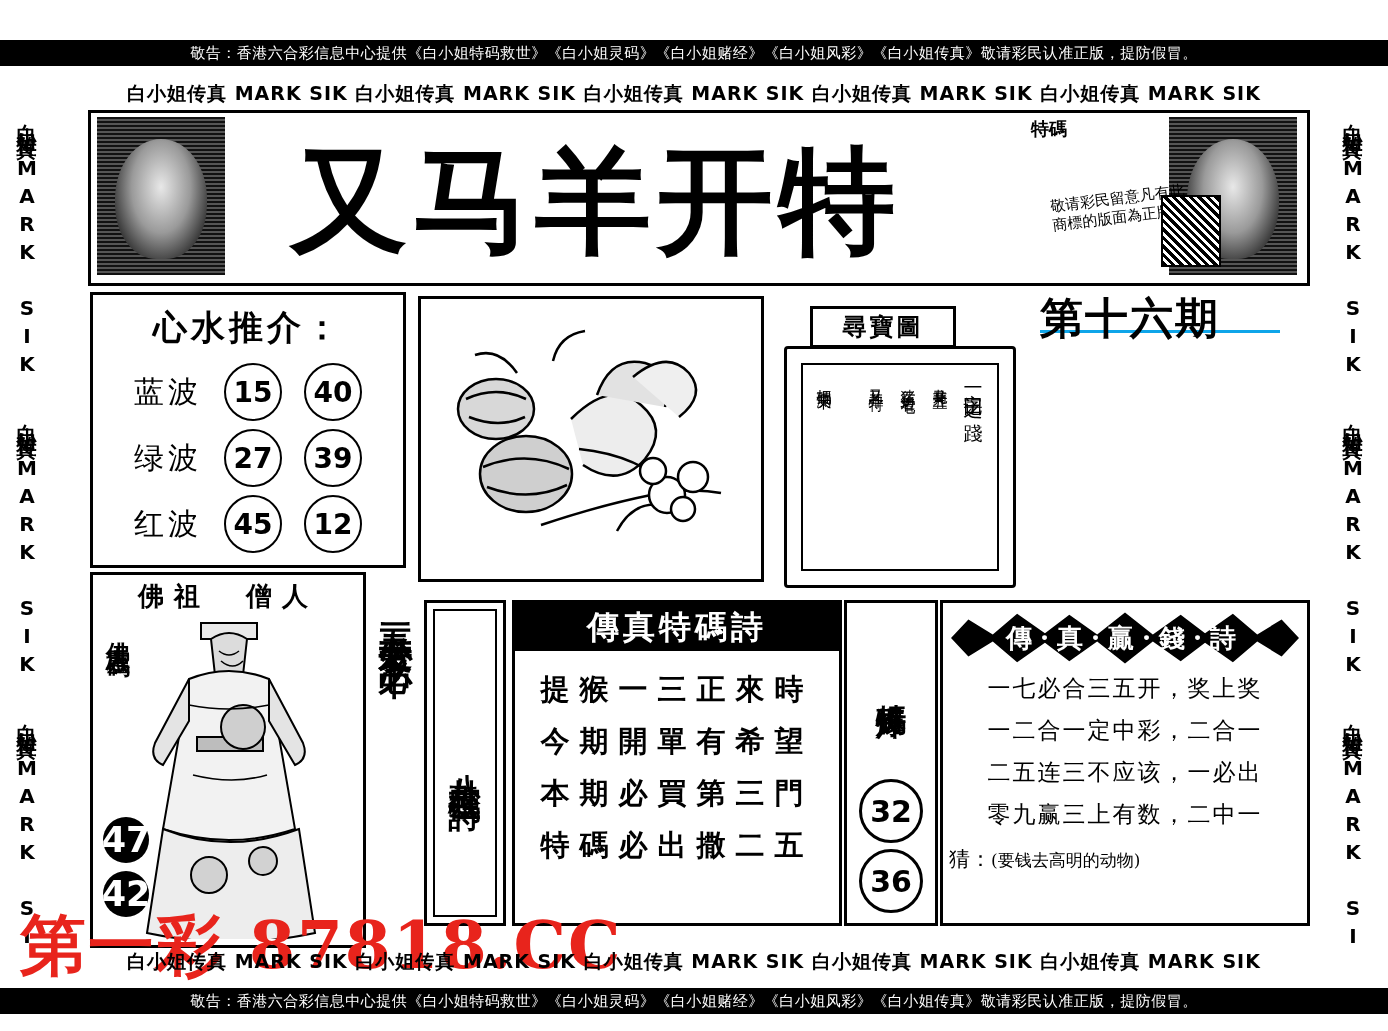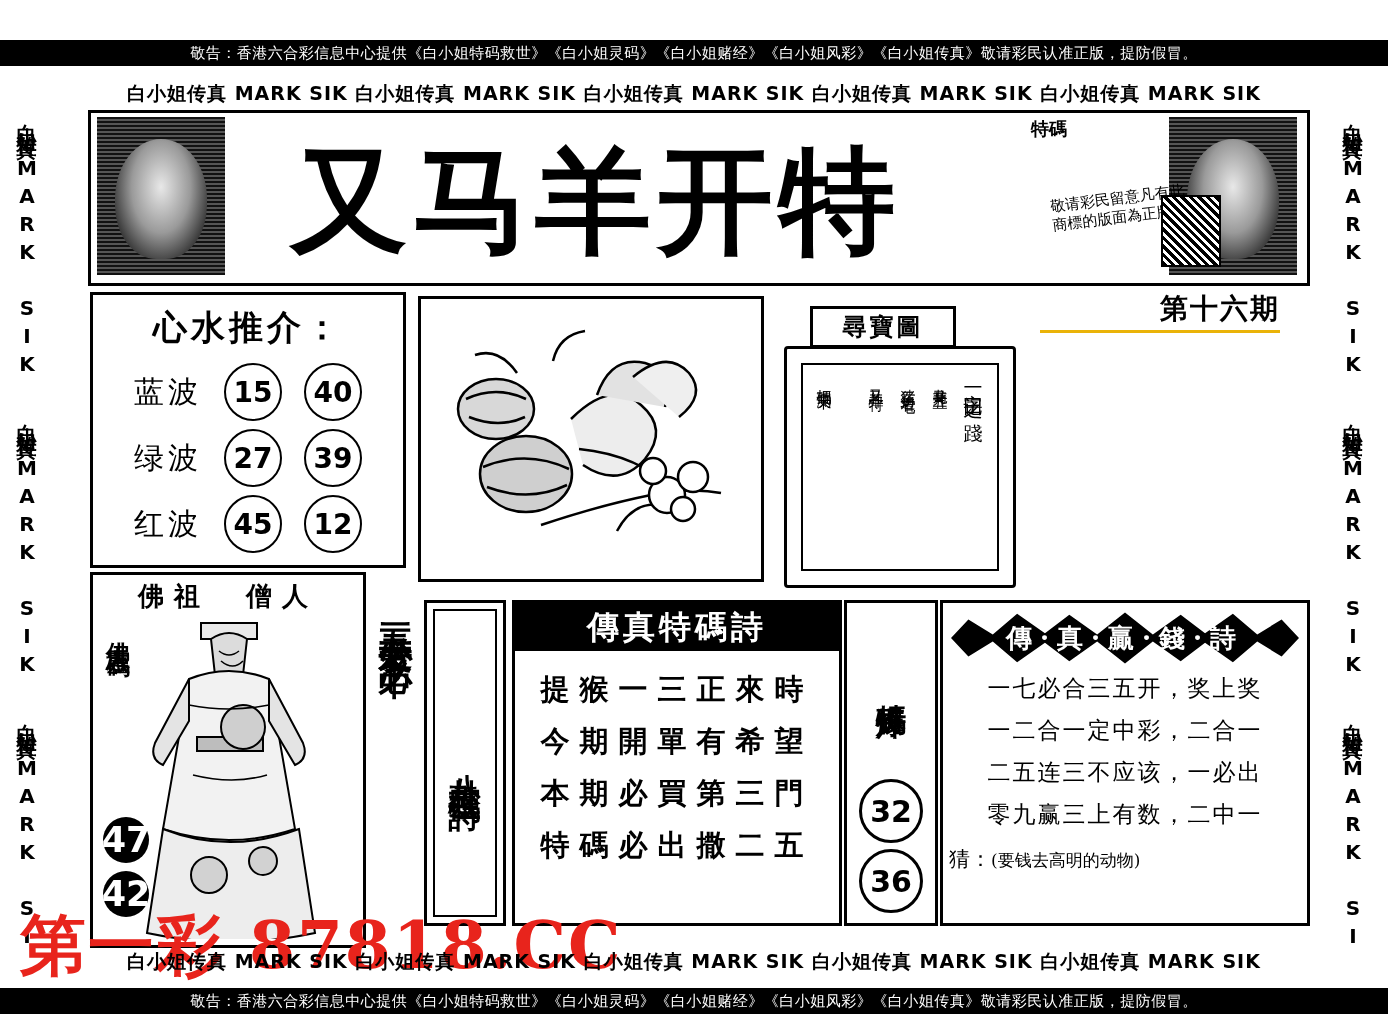--- a/index.html
+++ b/index.html
@@ -34,22 +34,22 @@
   .face::after{content:"";position:absolute;left:18px;top:22px;width:92px;height:120px;border-radius:50% 50% 45% 45%;
         background:radial-gradient(ellipse at 50% 40%,#e8e8e8 0%,#9a9a9a 45%,#333 78%,#111 100%);}
   .title{position:absolute;left:200px;top:14px;width:760px;height:148px;font-size:116px;line-height:146px;
          font-weight:bold;letter-spacing:6px;font-family:"DejaVu Serif","Liberation Serif",serif;white-space:nowrap;}
   .stamp{position:absolute;left:940px;top:4px;font-size:18px;font-weight:bold;}
   .handnote{position:absolute;left:960px;top:76px;width:140px;font-size:15px;line-height:19px;
             transform:rotate(-7deg);font-family:"DejaVu Serif","Liberation Serif",serif;}
   .seal{position:absolute;left:1070px;top:82px;width:56px;height:68px;
         background:repeating-linear-gradient(45deg,#000 0 3px,#fff 3px 6px);border:2px solid #000;}
 
-  .issue{position:absolute;left:1040px;top:290px;width:240px;height:40px;font-size:28px;font-weight:bold;
-         letter-spacing:2px;border-bottom:3px solid #eab308;text-align:right;
+  .issue{position:absolute;left:1040px;top:290px;width:240px;height:40px;font-size:43px;font-weight:bold;
+         letter-spacing:2px;border-bottom:3px solid #0ea5e9;text-align:left;
          font-family:"DejaVu Serif","Liberation Serif",serif;}
 
   
   .sinshui{position:absolute;left:90px;top:292px;width:310px;height:270px;border:3px solid #000;}
   .sinshui h2{margin:0;padding:10px 0 4px 0;text-align:center;font-size:34px;letter-spacing:4px;font-weight:bold;
               font-family:"DejaVu Serif","Liberation Serif",serif;}
   .swrow{display:flex;align-items:center;justify-content:center;gap:22px;margin-top:8px;}
   .swlab{font-size:30px;letter-spacing:4px;font-family:Liberation Serif, serif;}
   .ball{width:54px;height:54px;border:2px solid #000;border-radius:50%;display:flex;align-items:center;
         justify-content:center;font-size:28px;font-weight:bold;}

